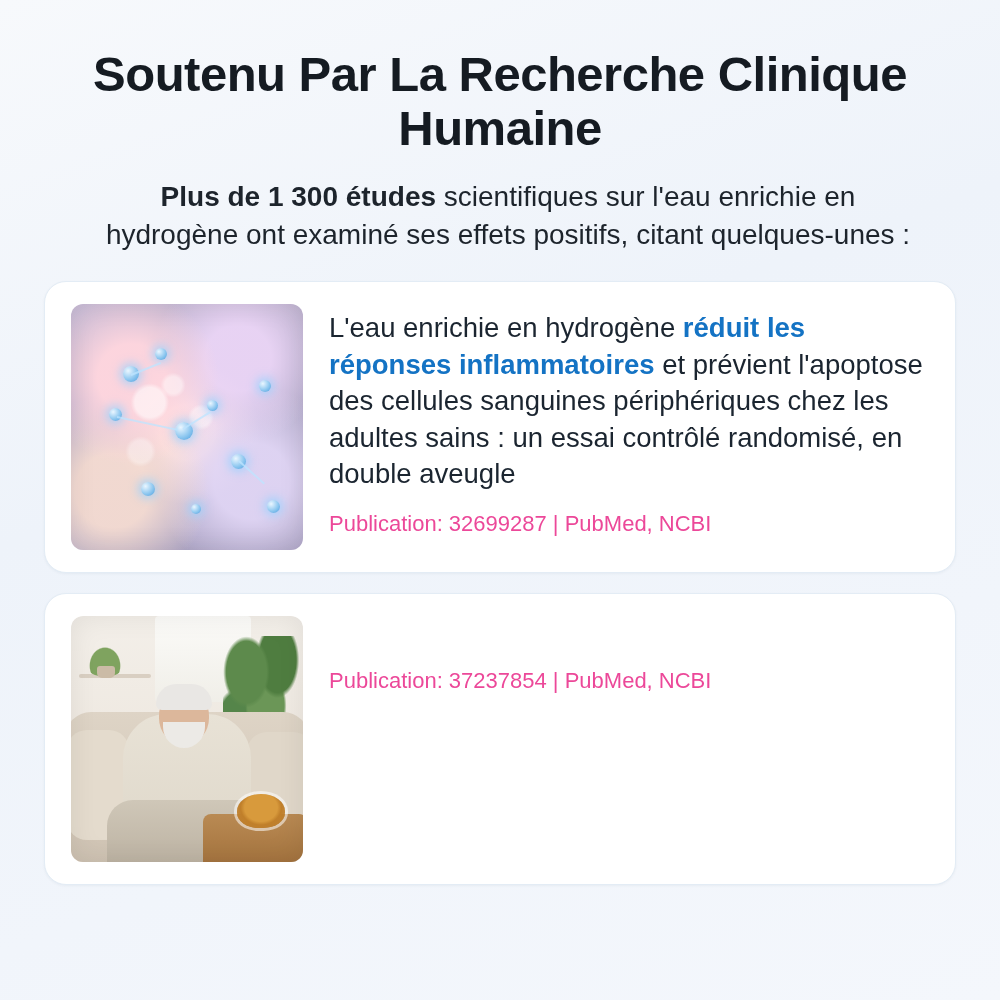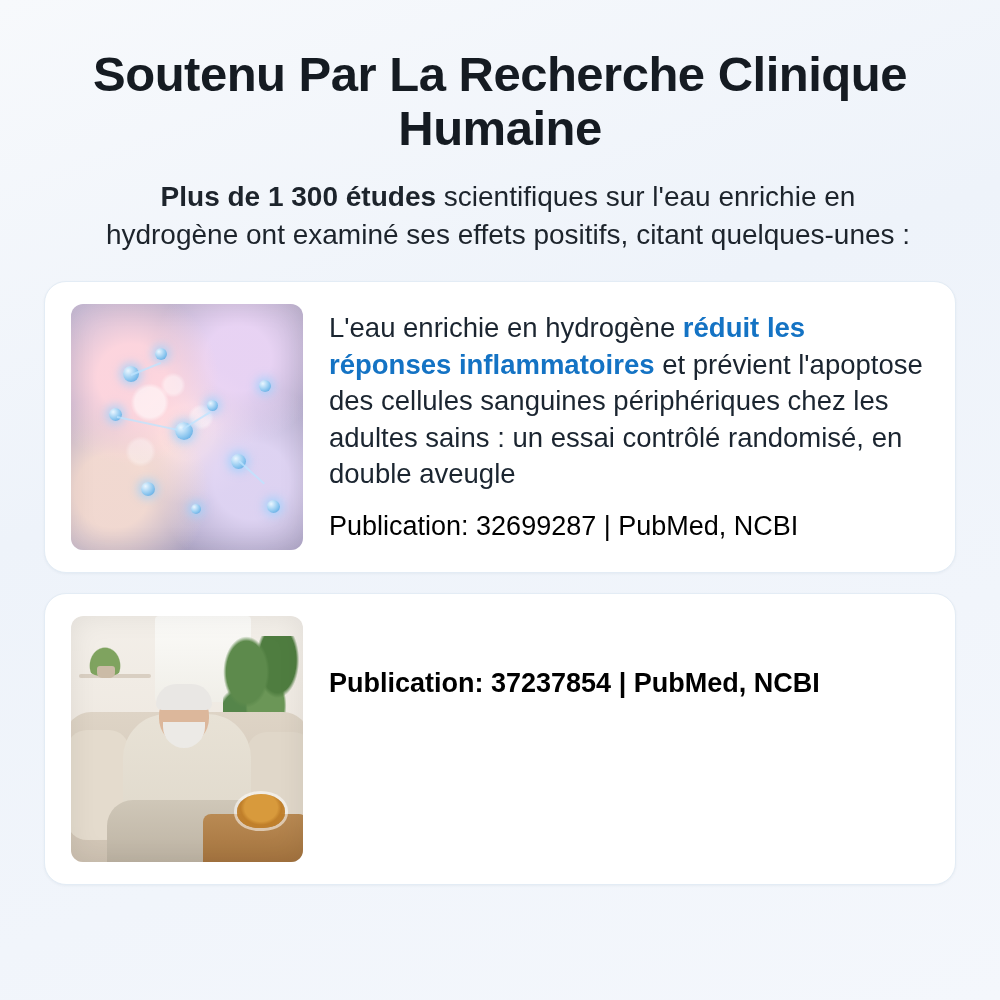--- a/index.html
+++ b/index.html
@@ -85,25 +85,25 @@
     color: #1b2530;
     font-weight: 400;
   }
   .card-title .hl {
     color: #1473c4;
     font-weight: 700;
   }
 
   .pub {
     margin-top: 18px;
-    font-size: 27px;
-    color: #000000;
+    font-size: 22px;
+    color: #ec4899;
     font-weight: 400;
   }
-  .card-2 .pub { margin-top: 46px; font-weight: bold; }
+  .card-2 .pub { margin-top: 46px; }
 
   
   .cells-bg {
     position: absolute;
     inset: 0;
     background:
       radial-gradient(circle at 26% 30%, rgba(255,214,222,0.95) 0 14%, rgba(255,214,222,0) 36%),
       radial-gradient(circle at 72% 22%, rgba(236,214,247,0.9) 0 13%, rgba(236,214,247,0) 34%),
       radial-gradient(circle at 18% 76%, rgba(247,221,209,0.9) 0 14%, rgba(247,221,209,0) 36%),
       radial-gradient(circle at 78% 72%, rgba(226,215,246,0.9) 0 15%, rgba(226,215,246,0) 38%),

